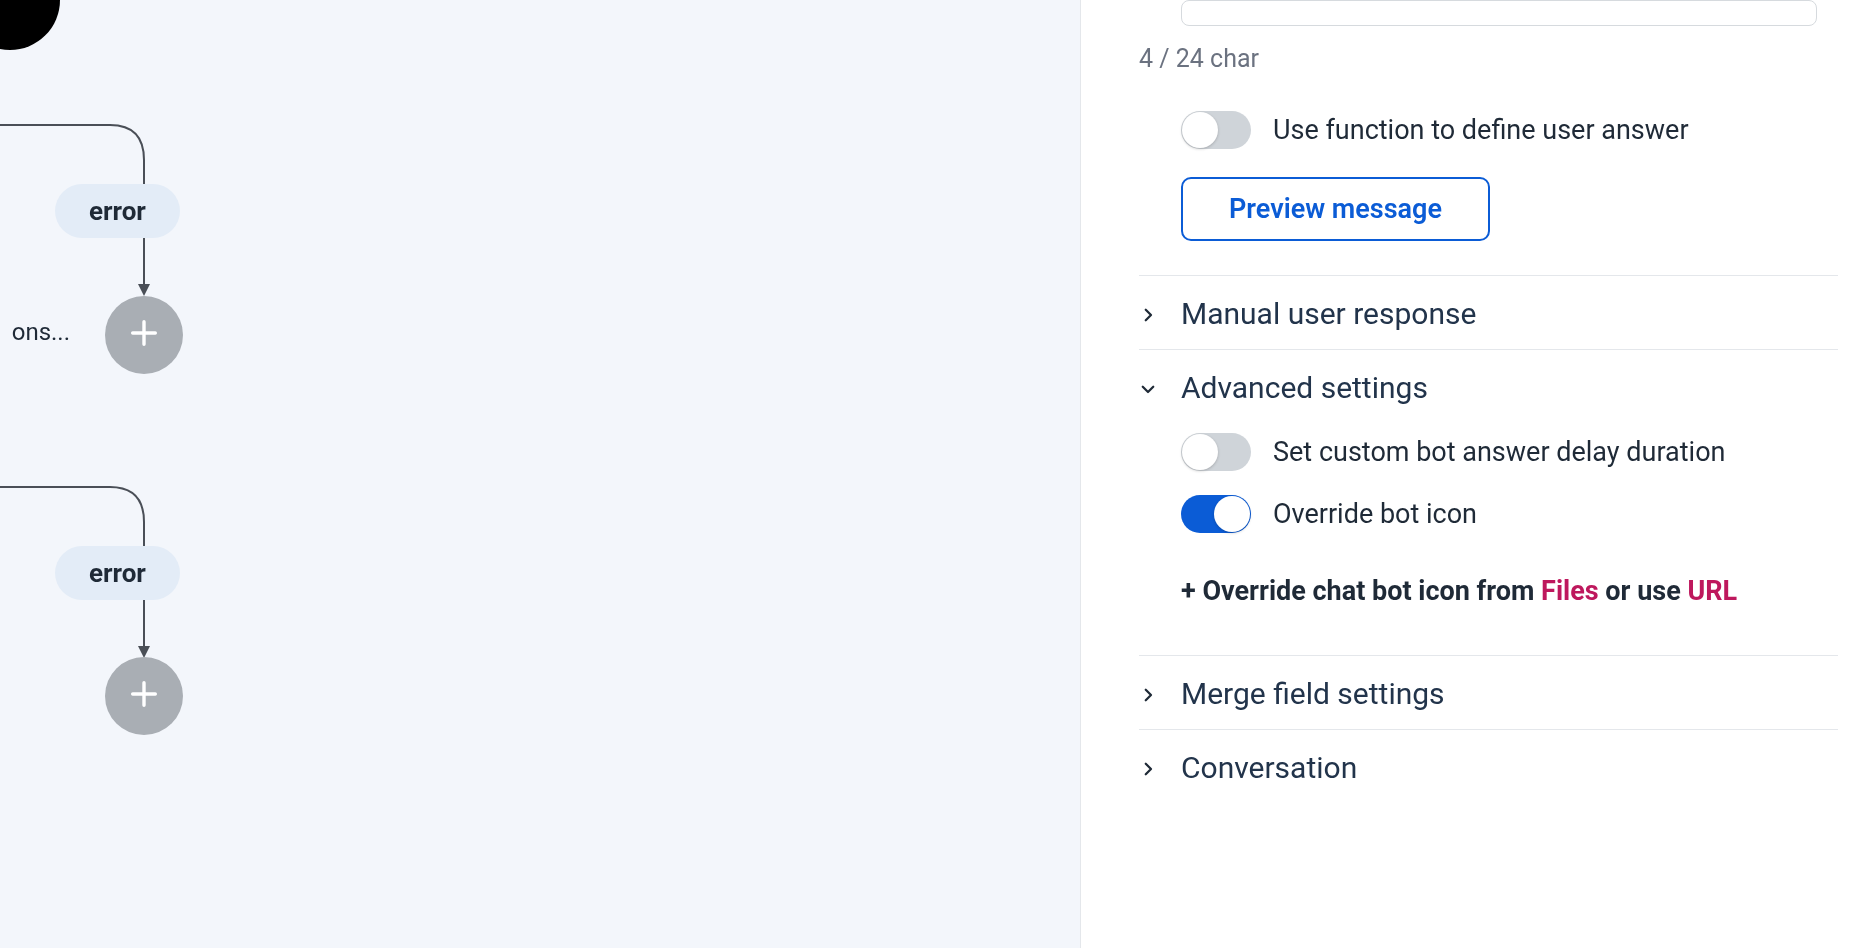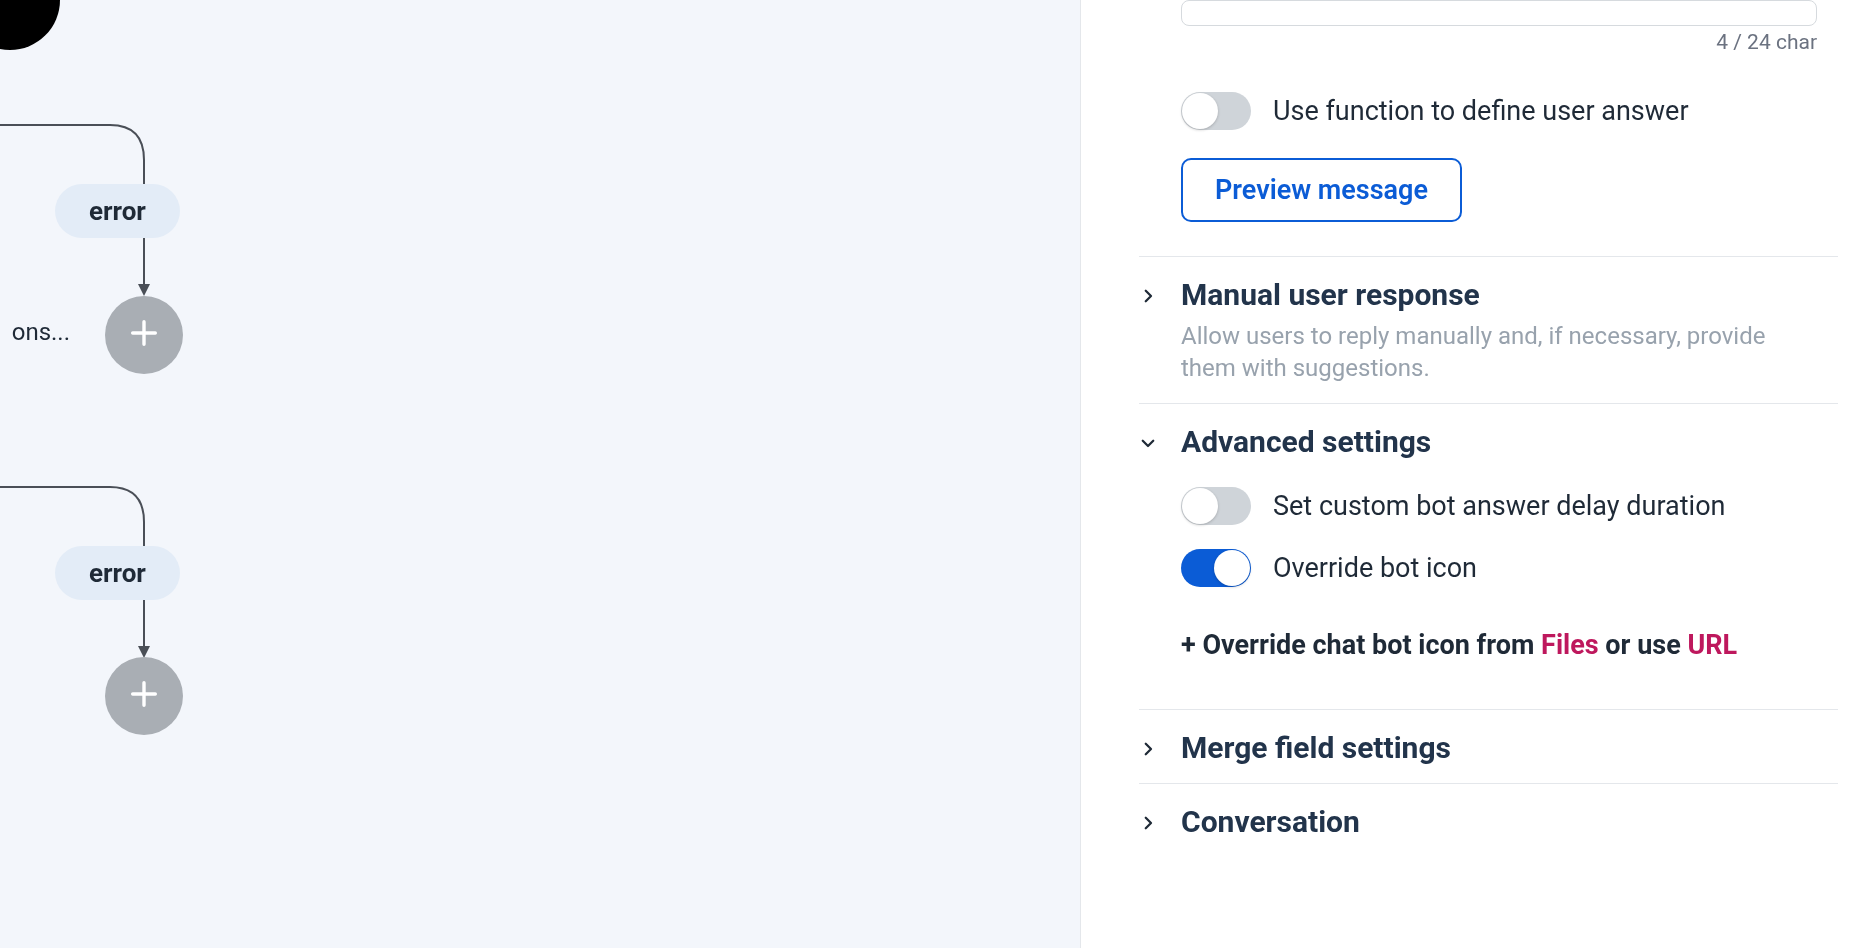--- a/index.html
+++ b/index.html
@@ -102,24 +102,23 @@
   .input-box {
     width: 636px;
     height: 26px;
     margin-left: 42px;
     border: 1px solid #d6dade;
     border-radius: 8px;
     background: #fff;
   }
   .char-count {
     width: 678px;
-    text-align: right;
-    font-size: 21px;
+    font-size: 25px;
     color: #6b7280;
-    margin-top: 4px;
+    margin-top: 18px;
   }
 
   .row {
     display: flex;
     align-items: center;
     gap: 22px;
     margin-top: 38px;
     margin-left: 42px;
   }
   .toggle {
@@ -144,21 +143,21 @@
   .toggle.on .knob { right: 1px; }
   .toggle-label {
     font-size: 27px;
     color: #1f2a37;
   }
 
   .preview-btn {
     display: inline-block;
     margin-top: 28px;
     margin-left: 42px;
-    padding: 14px 32px;
+    padding: 14px 46px;
     border: 2px solid #0b5cd6;
     border-radius: 10px;
     color: #0b5cd6;
     font-size: 27px;
     font-weight: 600;
     background: #fff;
   }
 
   .section {
     border-top: 1px solid #e4e7eb;
@@ -170,21 +169,21 @@
     position: absolute;
     left: 0;
     top: 30px;
     width: 18px;
     height: 18px;
   }
   .section .chev svg { width: 18px; height: 18px; color:#1f2a37; }
   .section .title {
     margin-left: 42px;
     font-size: 30px;
-    font-weight: 700;
+    font-weight: 400;
     color: #22344b;
   }
   .section .desc {
     margin-left: 42px;
     margin-top: 8px;
     font-size: 24px;
     color: #98a2ad;
     line-height: 1.35;
     max-width: 620px;
   }
@@ -262,21 +261,20 @@
   <div class="preview-btn">Preview message</div>
 
   
   <div class="section">
     <span class="chev">
       <svg viewBox="0 0 24 24" fill="none" stroke="currentColor" stroke-width="3" stroke-linecap="round" stroke-linejoin="round">
           <polyline points="9 5 16 12 9 19"></polyline>
         </svg>
     </span>
     <div class="title">Manual user response</div>
-    <div class="desc">Allow users to reply manually and, if necessary, provide them with suggestions.</div>
   </div>
 
   
   <div class="section tight">
     <span class="chev">
       <svg viewBox="0 0 24 24" fill="none" stroke="currentColor" stroke-width="3" stroke-linecap="round" stroke-linejoin="round">
           <polyline points="5 9 12 16 19 9"></polyline>
         </svg>
     </span>
     <div class="title">Advanced settings</div>

